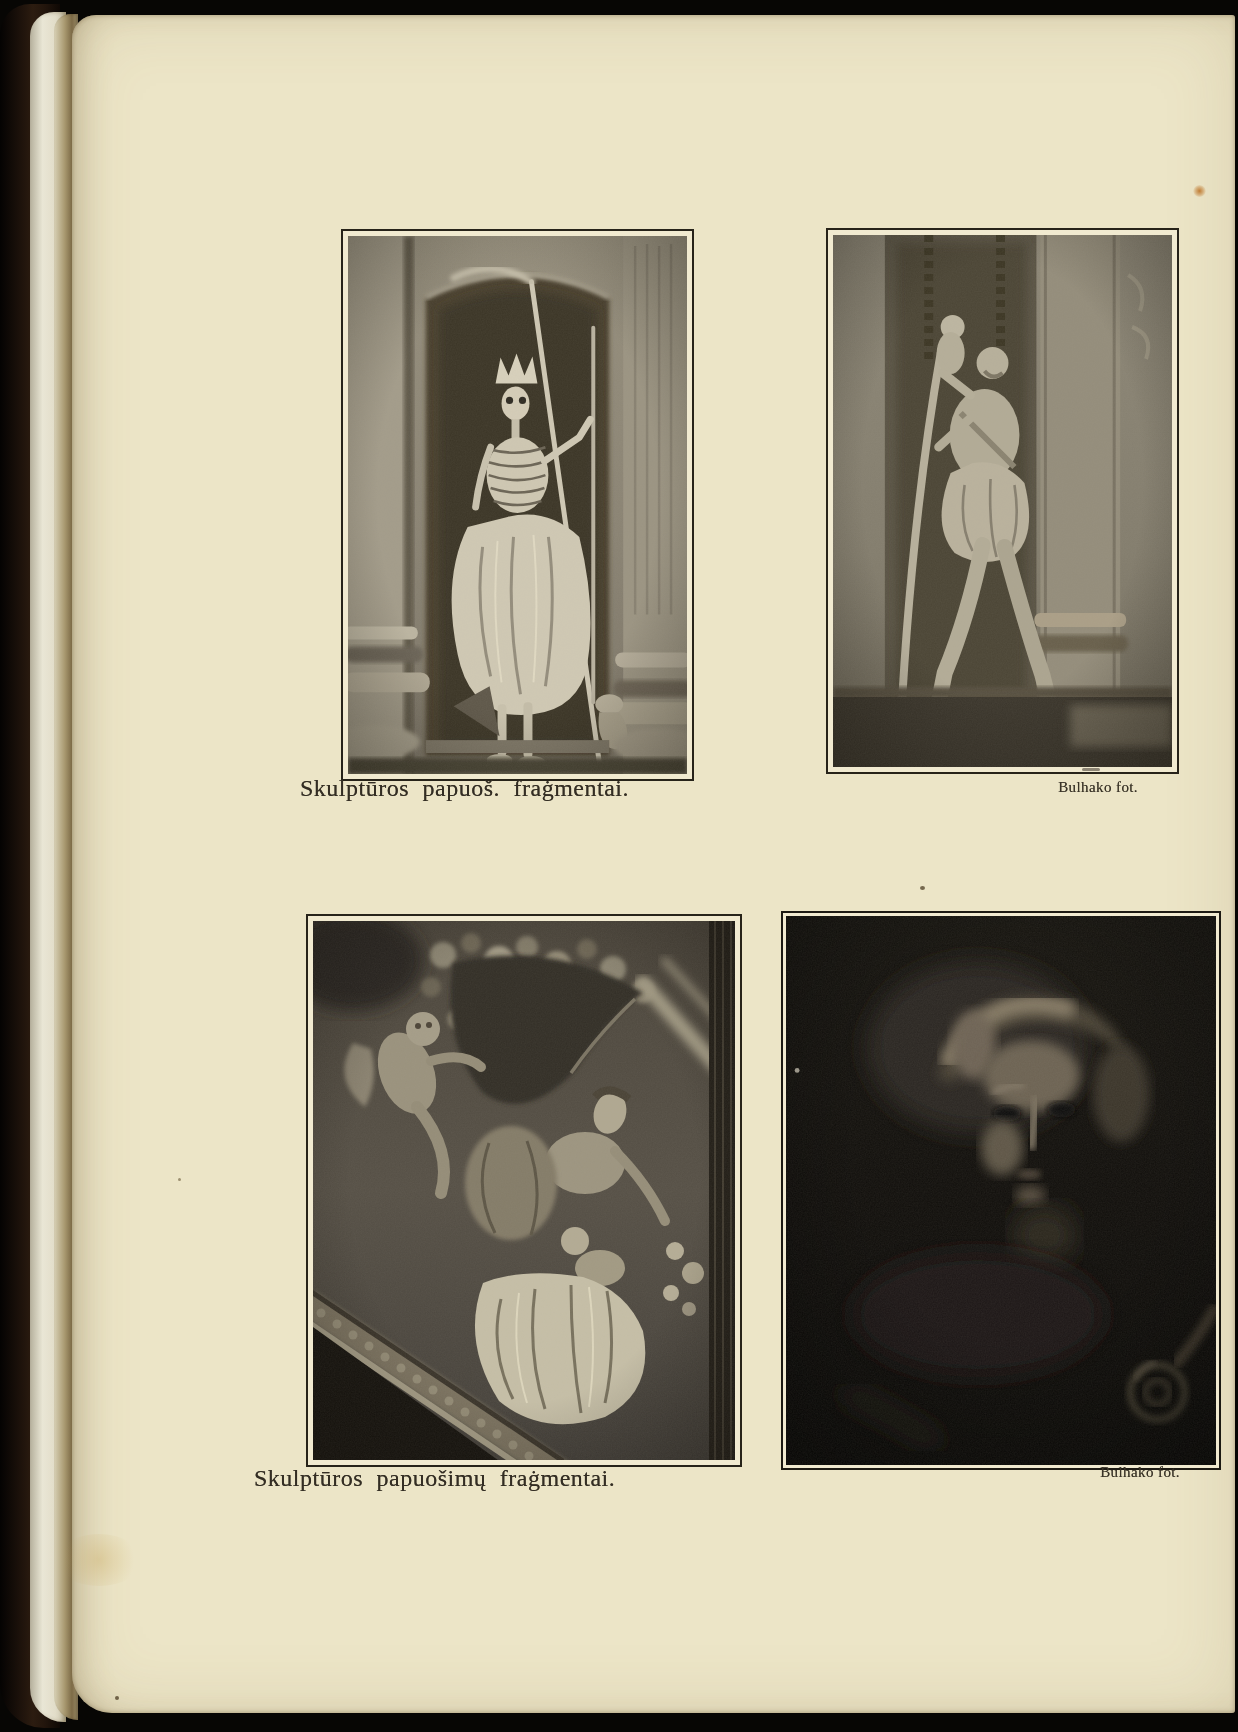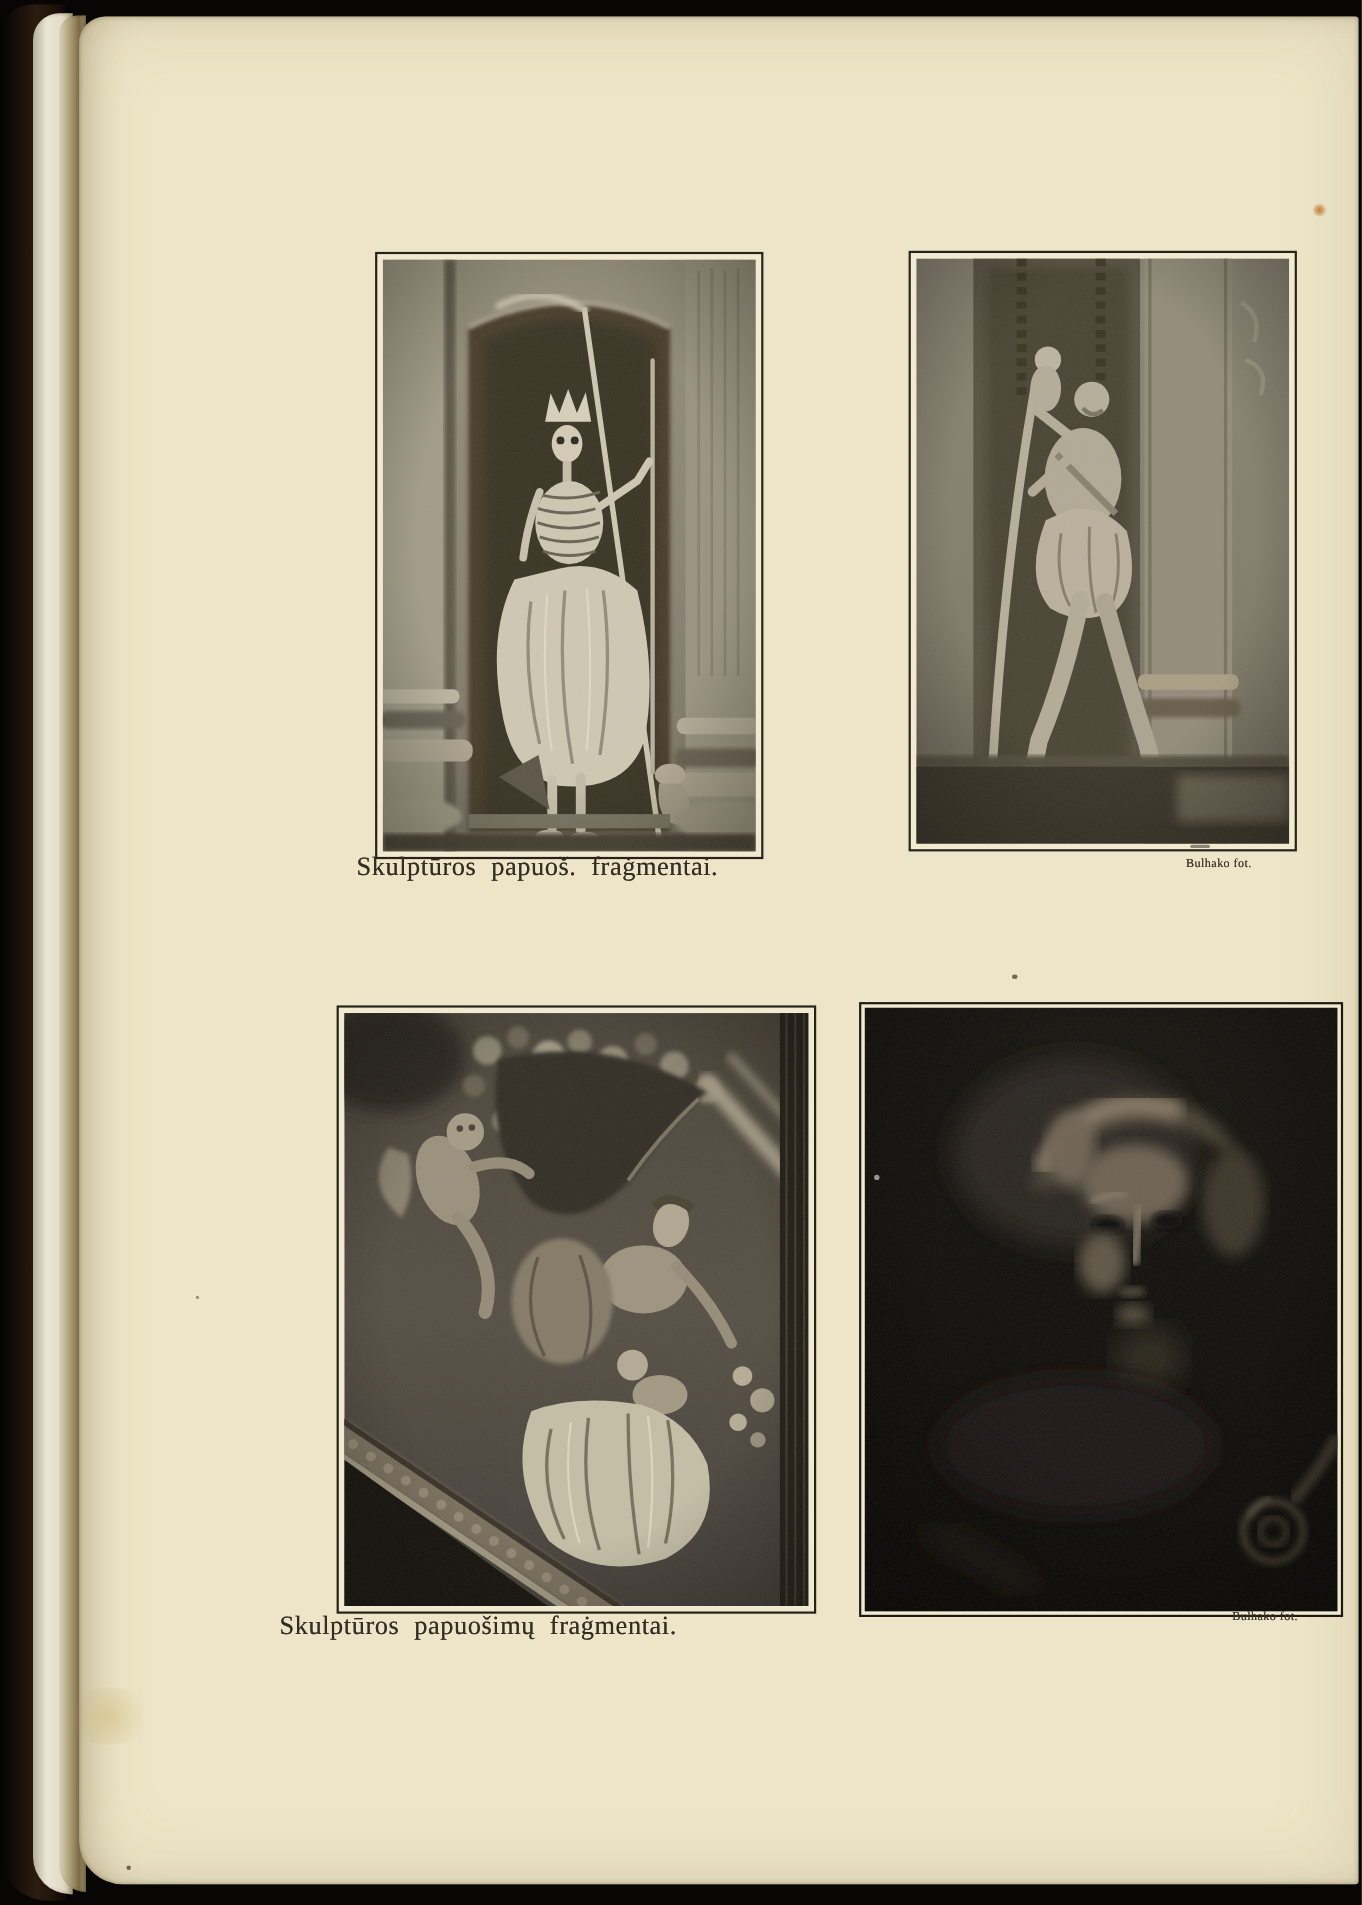--- a/index.html
+++ b/index.html
@@ -53,24 +53,24 @@
   .fig1{left:301px;top:213px;width:353px;height:552px;}
   .fig2{left:786px;top:212px;width:353px;height:546px;}
   .fig3{left:266px;top:898px;width:436px;height:553px;}
   .fig4{left:741px;top:895px;width:440px;height:559px;padding:3px;border-color:#1d1a13;}
   
   .caption{
     position:absolute;color:#332d23;font-size:24px;line-height:1.1;
     letter-spacing:.5px;word-spacing:7px;white-space:nowrap;
     text-shadow:0 0 .5px rgba(51,45,35,.75);
   }
-  .caption1{left:300px;top:775px;margin-left:24px;}
+  .caption1{left:300px;top:775px;}
   .caption2{left:254px;top:1465px;}
   .credit{
-    position:absolute;color:#3a3428;font-size:11px;letter-spacing:.4px;
+    position:absolute;color:#3a3428;font-size:15px;letter-spacing:.4px;
     width:220px;text-align:right;white-space:nowrap;
     text-shadow:0 0 .4px rgba(58,52,40,.7);
   }
   .credit1{left:918px;top:779px;}
   .credit2{left:960px;top:1464px;}
   .ink-dash{position:absolute;left:1082px;top:768px;width:18px;height:3px;
     background:#8d8574;border-radius:2px;}
 </style>
 </head>
 <body>

